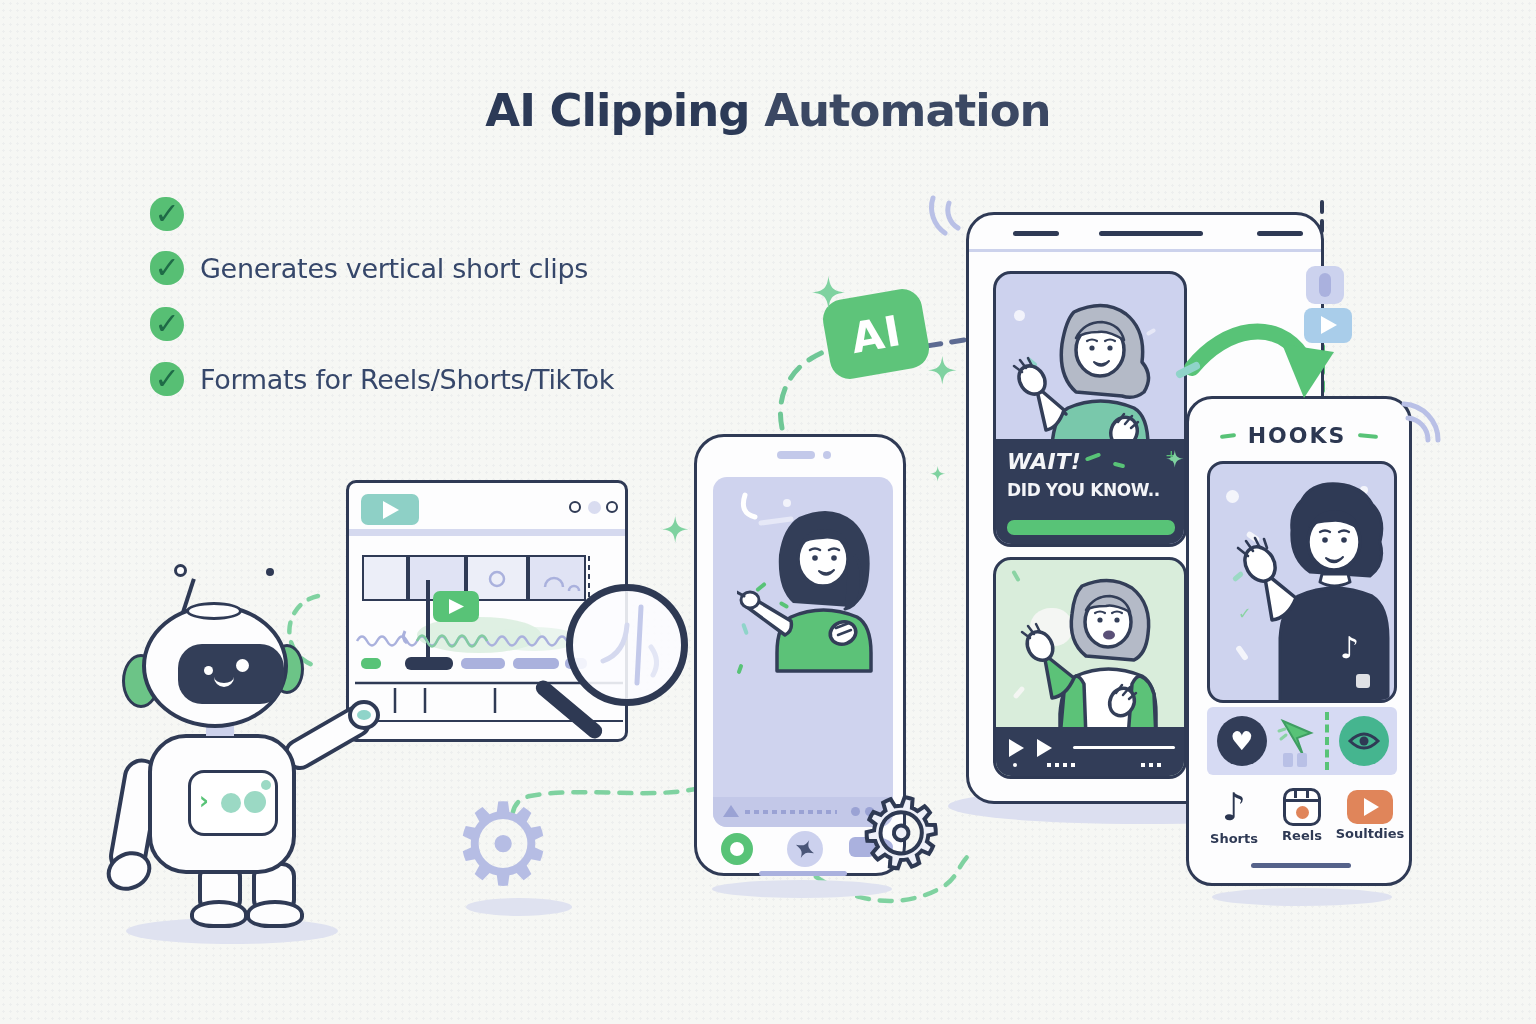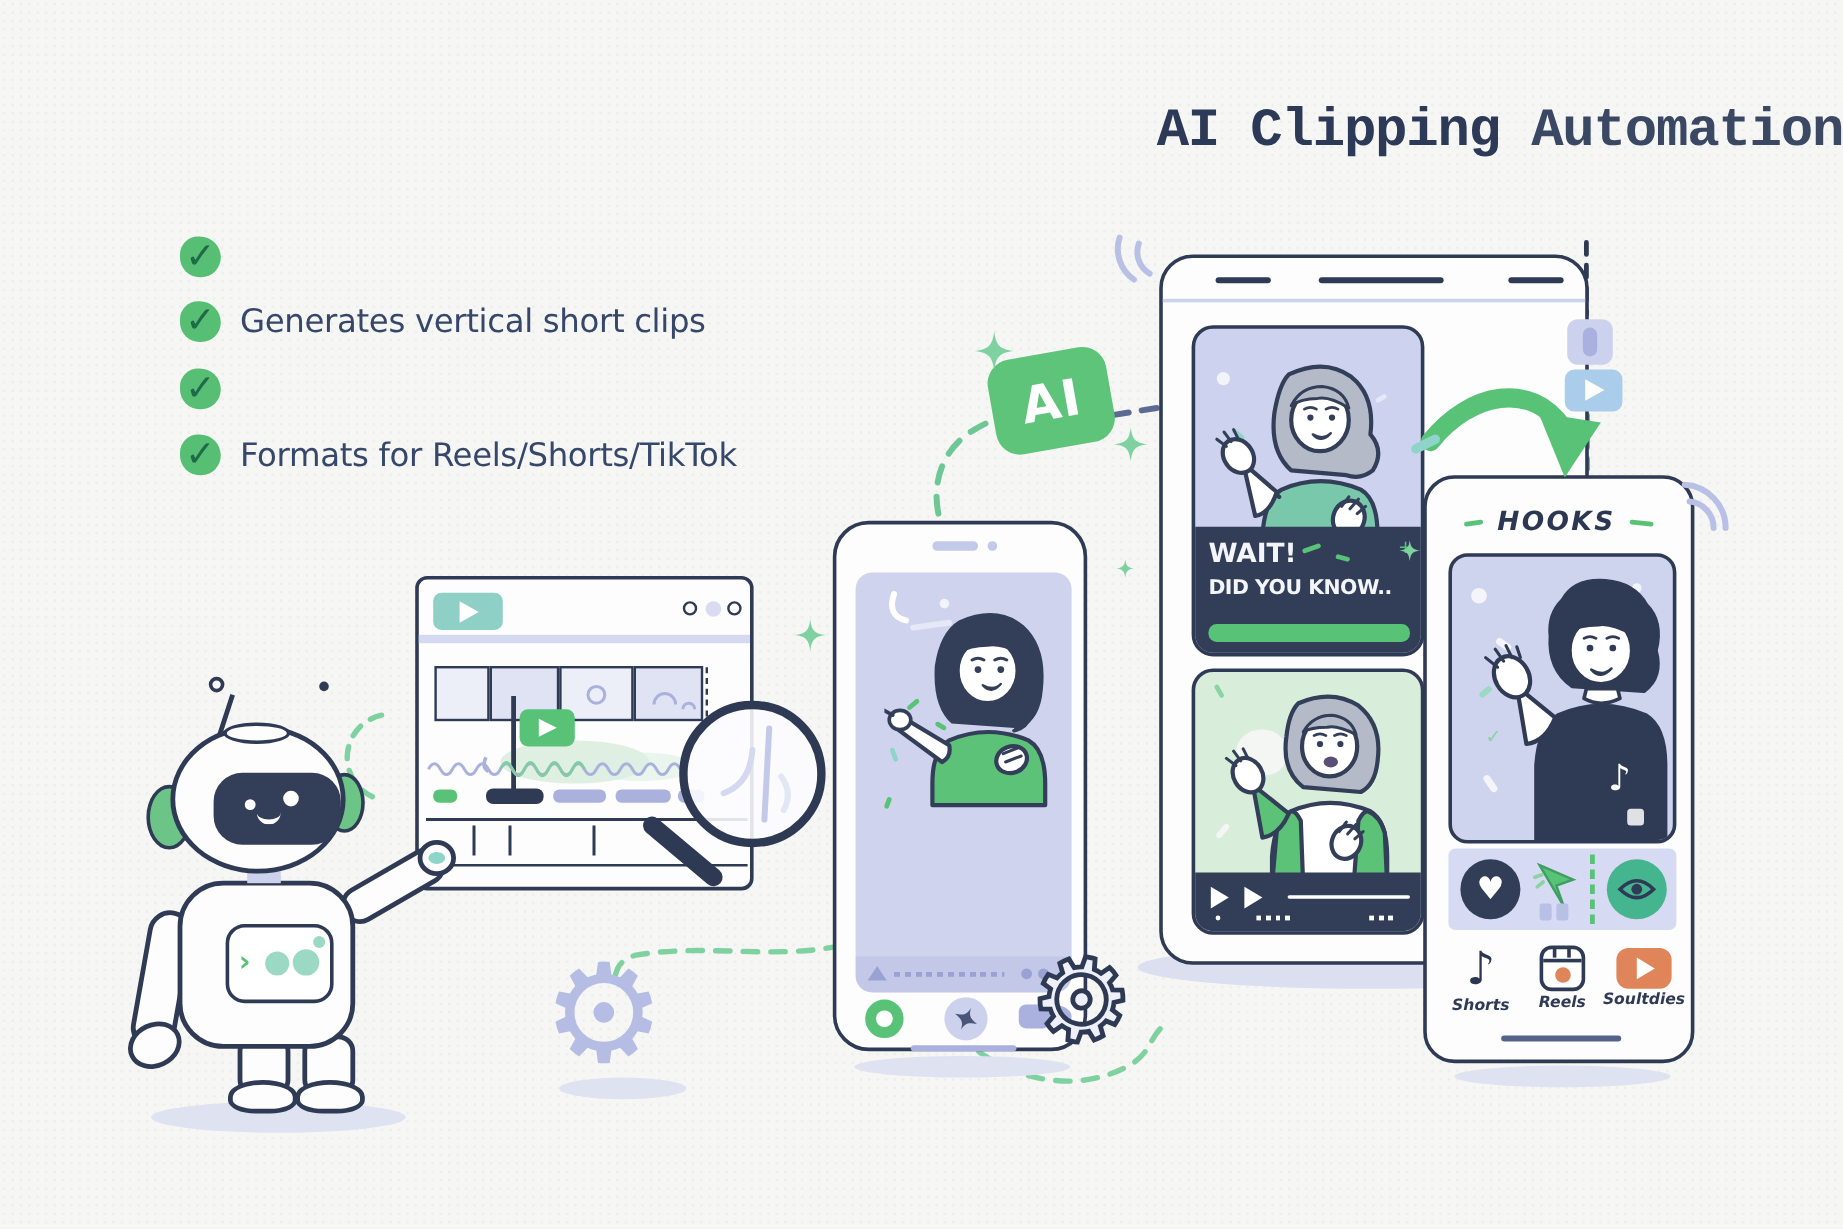--- a/index.html
+++ b/index.html
@@ -3,21 +3,21 @@
 <meta charset="utf-8">
 <style>
   html,body{margin:0;padding:0;background:#e9eaec;}
   .canvas{position:relative;width:1536px;height:1024px;overflow:hidden;
     background:#f6f7f4;
     background-image:radial-gradient(rgba(110,120,155,.07) 1px, transparent 1.2px);
     background-size:7px 7px;
     font-family:"DejaVu Sans","Liberation Sans",sans-serif;color:#2f3a55;}
   .a{position:absolute;box-sizing:border-box;}
   .r{border-radius:50%;}
-  .title{left:0;right:0;top:84px;text-align:right;font-size:45px;letter-spacing:-1px;color:#2c3a57;font-family:Liberation Mono, monospace;}
+  .title{left:0;right:0;top:84px;text-align:center;font-size:45px;letter-spacing:-1px;color:#2c3a57;}
   .title .b{font-weight:bold;}
   .title .n{font-weight:bold;opacity:.92;}
   .chkrow{left:150px;height:40px;display:flex;align-items:center;gap:16px;}
   .chkicon{width:34px;height:34px;border-radius:46% 54% 50% 50%;background:#57bf74;
     display:flex;align-items:center;justify-content:center;
     color:#1f6b47;font-weight:bold;font-size:30px;line-height:1;}
   .chktext{font-size:27px;letter-spacing:-.3px;color:#36476a;}
   .navyb{border:3.5px solid #2f3a55;background:#fdfdfe;}
   .phone{border:3.5px solid #2f3a55;background:#fdfdfe;}
   .shadow{background:#dfe2f0;border-radius:50%;}
@@ -239,21 +239,21 @@
         <path d="M88 66 Q95 74 103 65 Q97 71 88 66 Z" fill="#333e58" stroke="#333e58" stroke-width="2"></path>
         <path d="M62 112 Q94 98 128 112 Q142 120 142 150 L142 170 L46 170 L46 150 Q48 120 62 112 Z" fill="#79c8ab" stroke="#333e58" stroke-width="3.5"></path>
         <path d="M60 118 L30 92 Q24 86 28 80" fill="none" stroke="#333e58" stroke-width="3.5"></path>
         <path d="M58 114 L30 90 L40 134 Q52 132 58 114 Z" fill="#ffffff" stroke="#333e58" stroke-width="3.5"></path>
         <ellipse cx="26" cy="84" rx="12" ry="15" fill="#ffffff" stroke="#333e58" stroke-width="3.5" transform="rotate(-35 26 84)"></ellipse>
         <path d="M16 76 L8 70 M20 72 L14 64 M26 70 L22 62" stroke="#333e58" stroke-width="2.5"></path>
         <ellipse cx="118" cy="136" rx="13" ry="15" fill="#ffffff" stroke="#333e58" stroke-width="3.5" transform="rotate(20 118 136)"></ellipse>
         <path d="M112 126 L118 118 M119 128 L126 120 M125 132 L132 126" stroke="#333e58" stroke-width="2.5"></path>
       </svg>
       <div class="a cap" style="left:-3px;bottom:-3px;width:200px;height:108px;border-radius:0 0 18px 18px;padding:10px 14px;">
-        <div style="font-size:22px;">
+        <div style="font-size:22px;font-style:italic;">
           <span>WAIT!</span>
           <span class="a" style="left:92px;top:16px;width:16px;height:4px;background:#58c377;border-radius:2px;transform:rotate(-20deg);"></span>
           <span class="a" style="left:120px;top:24px;width:12px;height:4px;background:#58c377;border-radius:2px;transform:rotate(15deg);"></span>
           <span class="a" style="left:172px;top:8px;color:#58c377;font-size:15px;font-weight:normal;">+</span>
         </div>
         <div style="font-size:17px;letter-spacing:-.4px;margin-top:6px;">DID YOU KNOW..</div>
         <div class="a gbar" style="left:14px;bottom:12px;width:168px;height:15px;"></div>
       </div>
     </div>
 
@@ -295,21 +295,21 @@
   </div>
   <div class="a" style="left:1304px;top:308px;width:48px;height:35px;border-radius:8px;background:#a9cdea;">
     <span class="tri a" style="left:17px;top:8px;border-left:16px solid #fff;border-top:9.5px solid transparent;border-bottom:9.5px solid transparent;"></span>
   </div>
 
   <div class="a" style="left:826px;top:294px;width:100px;height:80px;border-radius:20px;background:#5ec47a;transform:rotate(-10deg);display:flex;align-items:center;justify-content:center;">
     <span style="color:#fff;font-weight:bold;font-size:42px;letter-spacing:1px;">AI</span>
   </div>
 
   <div class="a shadow" style="left:1212px;top:888px;width:180px;height:18px;"></div>
-  <div class="a phone" style="left:1186px;top:396px;width:226px;height:490px;border-radius:26px;font-style:italic;">
+  <div class="a phone" style="left:1186px;top:396px;width:226px;height:490px;border-radius:26px;">
     <div class="a" style="left:0;top:24px;width:100%;display:flex;align-items:center;justify-content:center;gap:12px;">
       <span style="width:16px;height:4px;border-radius:2px;background:#58c377;transform:rotate(-8deg);"></span>
       <span style="font-size:22px;font-weight:bold;letter-spacing:2px;color:#2c3751;">HOOKS</span>
       <span style="width:20px;height:4px;border-radius:2px;background:#58c377;transform:rotate(6deg);"></span>
     </div>
 
     <div class="a" style="left:18px;top:62px;width:190px;height:242px;border:3px solid #2f3a55;border-radius:16px;background:#ced3ee;overflow:hidden;">
       <span class="a r" style="left:16px;top:26px;width:13px;height:13px;background:#f4f5fb;"></span>
       <span class="a" style="left:36px;top:70px;width:14px;height:6px;background:#f4f5fb;border-radius:3px;transform:rotate(35deg);"></span>
       <span class="a" style="left:22px;top:110px;width:12px;height:5px;background:#9bd9c4;border-radius:3px;transform:rotate(-40deg);"></span>

